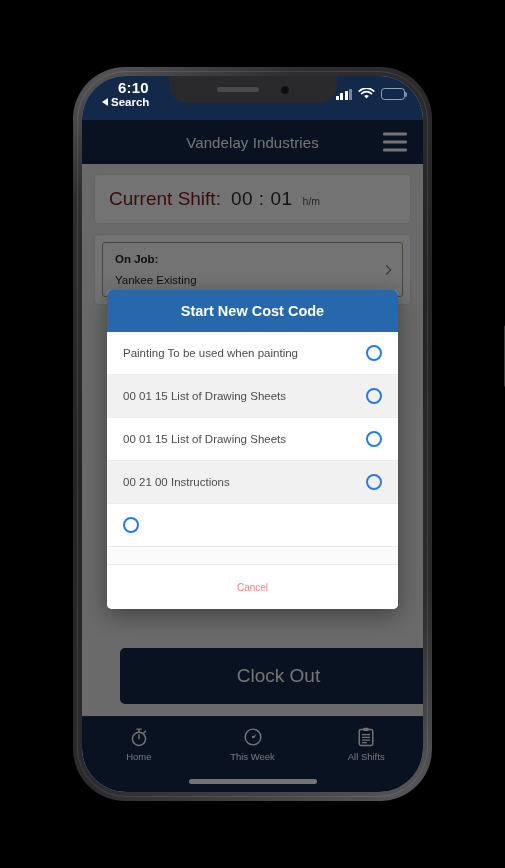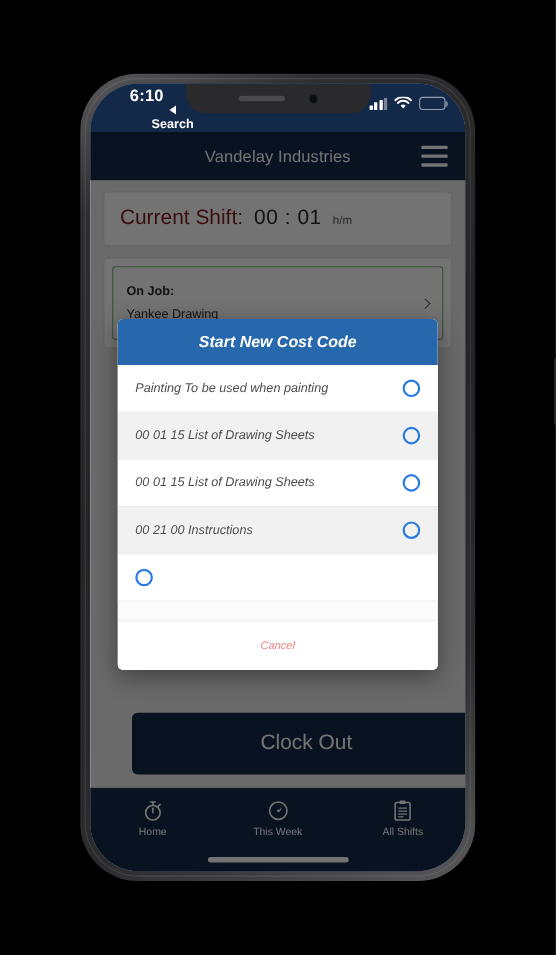--- a/index.html
+++ b/index.html
@@ -110,21 +110,20 @@
     letter-spacing: 0.2px;
     padding-left: 16px;
   }
   .status-back {
     margin-top: 0px;
     font-size: 11.5px;
     font-weight: bold;
     display: flex;
     align-items: center;
     gap: 3px;
-    flex-direction: column;
   }
   .back-caret {
     display: inline-block;
     width: 0; height: 0;
     border-top: 4px solid transparent;
     border-bottom: 4px solid transparent;
     border-right: 6px solid #ffffff;
   }
   .status-right {
     position: absolute;
@@ -228,21 +227,21 @@
     margin-top: 10px;
     background: #ffffff;
     border: 1px solid #e0e0e0;
     border-radius: 4px;
     padding: 7px;
   }
   .job-card {
     border: 1px solid #79b473;
     border-radius: 3px;
     background: #ffffff;
-    padding: 16px 12px;
+    padding: 10px 12px;
     position: relative;
   }
   .job-label { font-size: 11.5px; font-weight: bold; color: #262626; }
   .job-value { font-size: 11.5px; color: #262626; margin-top: 9px; }
   .job-chevron {
     position: absolute;
     right: 12px;
     top: 50%;
     transform: translateY(-50%) rotate(45deg);
     width: 7px; height: 7px;
@@ -315,21 +314,20 @@
   .action-sheet {
     position: absolute;
     z-index: 25;
     left: 25px;
     right: 25px;
     top: 214px;
     background: #ffffff;
     border-radius: 5px;
     overflow: hidden;
     box-shadow: 0 6px 22px rgba(0,0,0,0.4);
-    font-style: italic;
   }
   .sheet-header {
     background: #2767ab;
     color: #ffffff;
     text-align: center;
     padding: 13px 10px;
     font-size: 14.5px;
     font-weight: bold;
   }
   .sheet-list { background: #ffffff; }
@@ -435,21 +433,21 @@
 
           <div class="shift-card">
             <span class="shift-label">Current Shift:</span>
             <span class="shift-time">00 : 01</span>
             <span class="shift-unit">h/m</span>
           </div>
 
           <div class="job-wrap">
             <div class="job-card">
               <div class="job-label">On Job:</div>
-              <div class="job-value">Yankee Drawing</div>
+              <div class="job-value">Yankee Existing</div>
               <span class="job-chevron"></span>
             </div>
           </div>
 
           <div class="clockout-area">
             <button class="clockout-btn">Clock Out</button>
           </div>
 
         </div>
 

